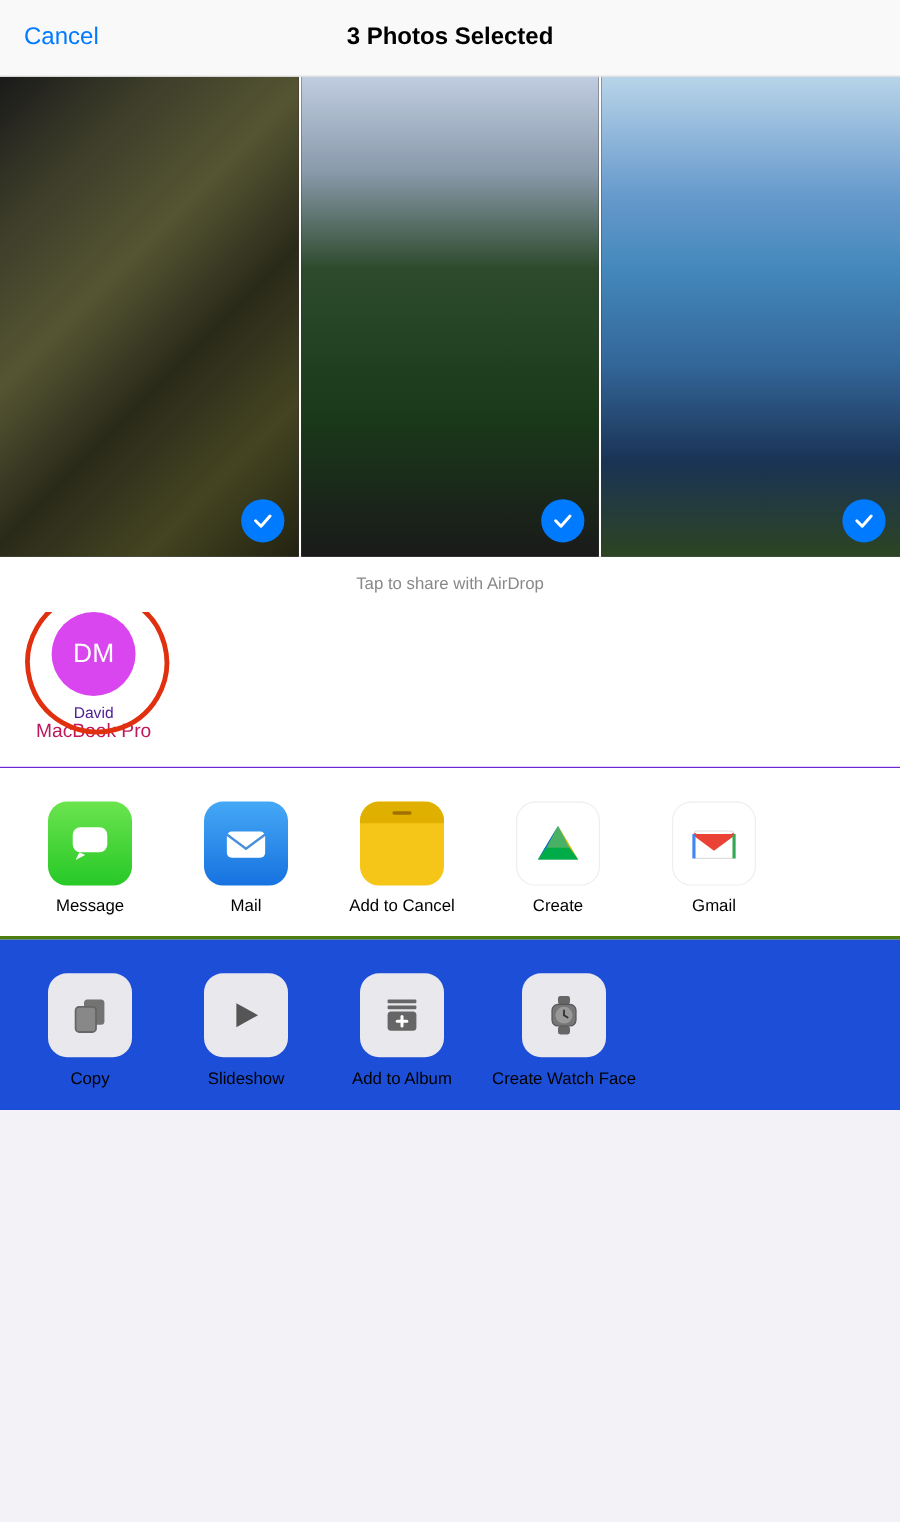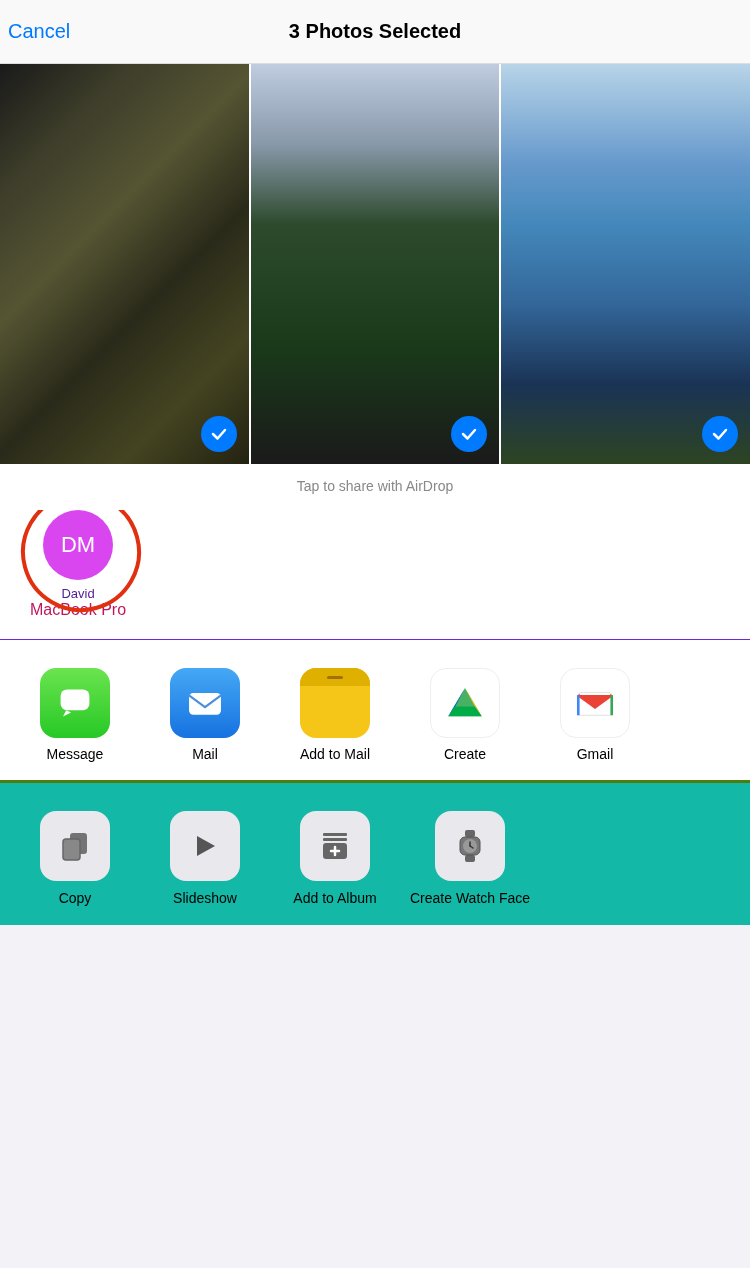--- a/index.html
+++ b/index.html
@@ -17,21 +17,21 @@
       align-items: center;
       justify-content: center;
       background: #f9f9f9;
       border-bottom: 1px solid #ddd;
       height: 64px;
       padding: 0 20px;
       position: relative;
     }
     .header-cancel {
       position: absolute;
-      left: 8px;
+      left: 20px;
       color: #007aff;
       font-size: 20px;
       font-weight: 400;
       background: none;
       border: none;
       cursor: pointer;
     }
     .header-title {
       font-size: 20px;
       font-weight: 700;
@@ -166,21 +166,21 @@
       font-size: 38px;
     }
     .share-app-label {
       font-size: 14px;
       color: #000;
       text-align: center;
     }
 
     
     .action-section {
-      background: #14b8a6;
+      background: #1d4ed8;
       padding: 20px 0 10px;
     }
     .action-row {
       display: flex;
       overflow-x: auto;
       padding: 0 10px;
     }
     .action-item {
       display: flex;
       flex-direction: column;
@@ -303,21 +303,21 @@
       <div class="share-app-icon" style="background:#f5c518; border-radius:16px; overflow:hidden; flex-direction:column; justify-content:flex-start; padding:0;">
         <div style="height:18px; background:#e0b000; width:100%; display:flex; align-items:center; justify-content:center;">
           <div style="width:16px; height:3px; background:#a07000; border-radius:2px;"></div>
         </div>
         <div style="padding: 6px 8px; display:flex; flex-direction:column; gap:5px;">
           <div style="height:3px; background:#8a7a50; border-radius:1px;"></div>
           <div style="height:3px; background:#8a7a50; border-radius:1px;"></div>
           <div style="height:3px; background:#8a7a50; border-radius:1px; width:60%;"></div>
         </div>
       </div>
-      <span class="share-app-label">Add to Mail</span>
+      <span class="share-app-label">Add to Cancel</span>
     </div>
 
     <div class="share-app-item">
       <div class="share-app-icon icon-drive">
         <svg viewBox="0 0 50 50" xmlns="http://www.w3.org/2000/svg" width="44" height="44">
           <polygon points="25,8 44,40 6,40" fill="#34a853" opacity="0.9"></polygon>
           <polygon points="25,8 44,40 6,40" fill="none" stroke="white" stroke-width="0"></polygon>
 
           <path d="M25 8 L6 40 L44 40 Z" fill="none"></path>
 

